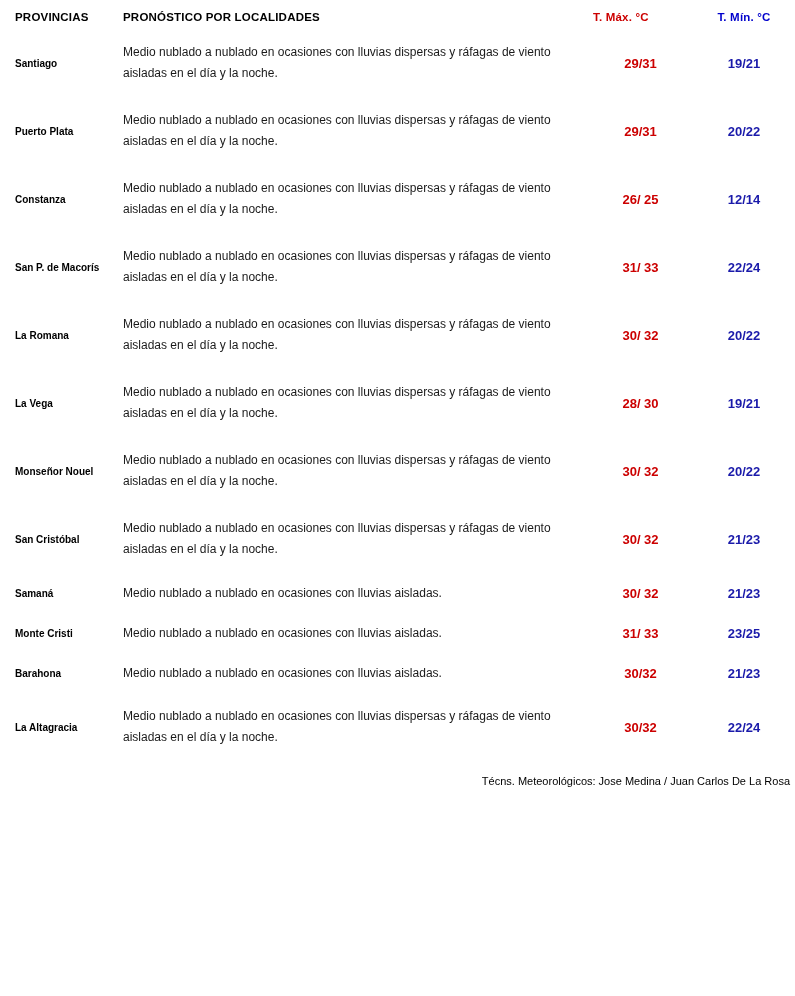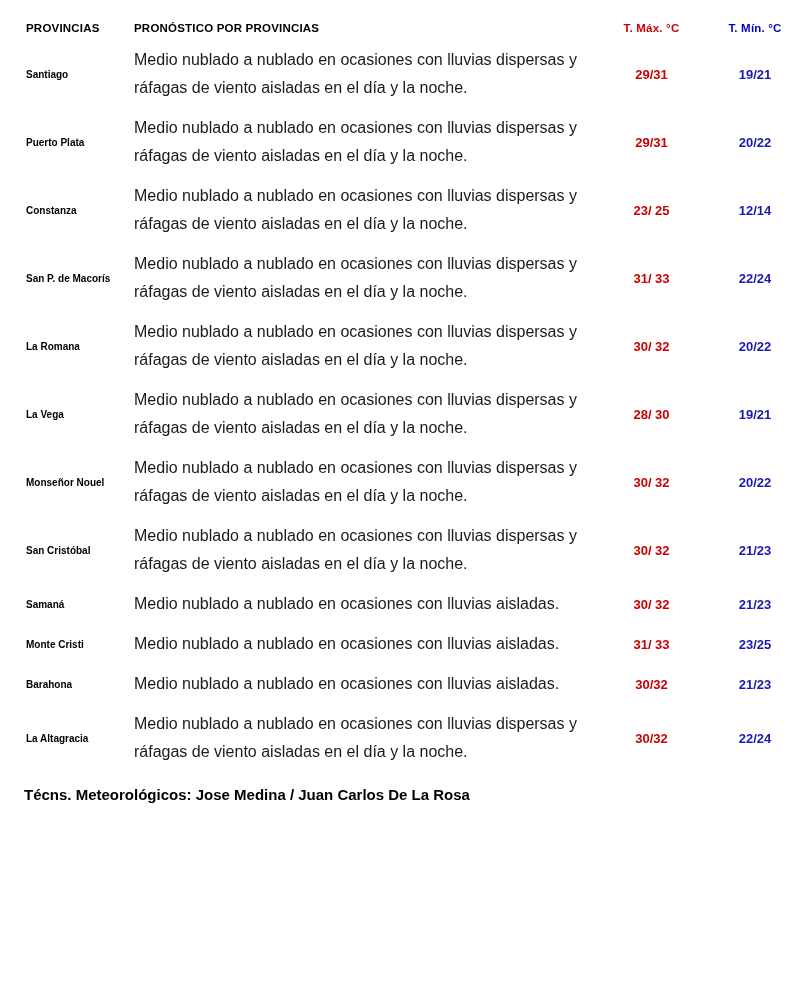--- a/index.html
+++ b/index.html
@@ -12,21 +12,21 @@
     height: 996px;
     font-family: "Liberation Sans", sans-serif;
     color: #000000;
     overflow: hidden;
   }
   .sheet {
     position: relative;
     width: 795px;
     height: 996px;
     box-sizing: border-box;
-    padding: 16px;
+    padding: 5px;
   }
   table.forecast {
     width: 795px;
     border-collapse: collapse;
     table-layout: fixed;
   }
   table.forecast col.c-prov { width: 118px; }
   table.forecast col.c-desc { width: 470px; }
   table.forecast col.c-max  { width: 95px; }
   table.forecast col.c-min  { width: 112px; }
@@ -34,37 +34,37 @@
   thead th {
     font-size: 11.5px;
     font-weight: bold;
     text-align: left;
     vertical-align: top;
     padding: 6px 0 6px 0;
     letter-spacing: 0.2px;
   }
   th.h-prov { padding-left: 10px; color: #000; }
   th.h-desc { padding-left: 0px; color: #000; }
-  th.h-max  { color: #cc0000; text-align: center; padding-left: 0; }
+  th.h-max  { color: #cc0000; padding-left: 0; }
   th.h-min  { color: #0000cc; text-align: center; padding-left: 0; }
 
   tbody td {
     vertical-align: middle;
     padding: 0;
   }
   td.prov {
     font-size: 10px;
     font-weight: bold;
     color: #000000;
     padding-left: 10px;
     padding-right: 4px;
     line-height: 1.3;
   }
   td.desc {
-    font-size: 16px;
+    font-size: 12px;
     color: #1a1a1a;
     line-height: 1.75;
     padding-right: 12px;
   }
   td.tmax {
     font-size: 13px;
     font-weight: bold;
     color: #cc0000;
     text-align: center;
     white-space: nowrap;
@@ -73,63 +73,64 @@
     font-size: 13px;
     font-weight: bold;
     color: #1a1aaa;
     text-align: center;
     white-space: nowrap;
   }
   tbody tr.two-line td { height: 68px; }
   tbody tr.one-line td { height: 40px; }
 
   .footer {
-    font-size: 15px;
-    font-weight: bold;
+    font-size: 11px;
+    font-weight: normal;
     color: #000000;
     padding: 14px 0 0 8px;
+    text-align: right;
   }
 </style>
 </head>
 <body>
 
 <div class="sheet">
 
   <table class="forecast">
     <colgroup>
       <col class="c-prov">
       <col class="c-desc">
       <col class="c-max">
       <col class="c-min">
     </colgroup>
     <thead>
       <tr>
         <th class="h-prov">PROVINCIAS</th>
-        <th class="h-desc">PRONÓSTICO POR PROVINCIAS</th>
+        <th class="h-desc">PRONÓSTICO POR LOCALIDADES</th>
         <th class="h-max">T. Máx. °C</th>
         <th class="h-min">T. Mín. °C</th>
       </tr>
     </thead>
     <tbody id="rows-body">
         <tr class="two-line">
           <td class="prov">Santiago</td>
           <td class="desc">Medio nublado a nublado en ocasiones con lluvias dispersas y ráfagas de viento aisladas en el día y la noche.</td>
           <td class="tmax">29/31</td>
           <td class="tmin">19/21</td>
         </tr>
         <tr class="two-line">
           <td class="prov">Puerto Plata</td>
           <td class="desc">Medio nublado a nublado en ocasiones con lluvias dispersas y ráfagas de viento aisladas en el día y la noche.</td>
           <td class="tmax">29/31</td>
           <td class="tmin">20/22</td>
         </tr>
         <tr class="two-line">
           <td class="prov">Constanza</td>
           <td class="desc">Medio nublado a nublado en ocasiones con lluvias dispersas y ráfagas de viento aisladas en el día y la noche.</td>
-          <td class="tmax">23/ 25</td>
+          <td class="tmax">26/ 25</td>
           <td class="tmin">12/14</td>
         </tr>
         <tr class="two-line">
           <td class="prov">San P. de Macorís</td>
           <td class="desc">Medio nublado a nublado en ocasiones con lluvias dispersas y ráfagas de viento aisladas en el día y la noche.</td>
           <td class="tmax">31/ 33</td>
           <td class="tmin">22/24</td>
         </tr>
         <tr class="two-line">
           <td class="prov">La Romana</td>

